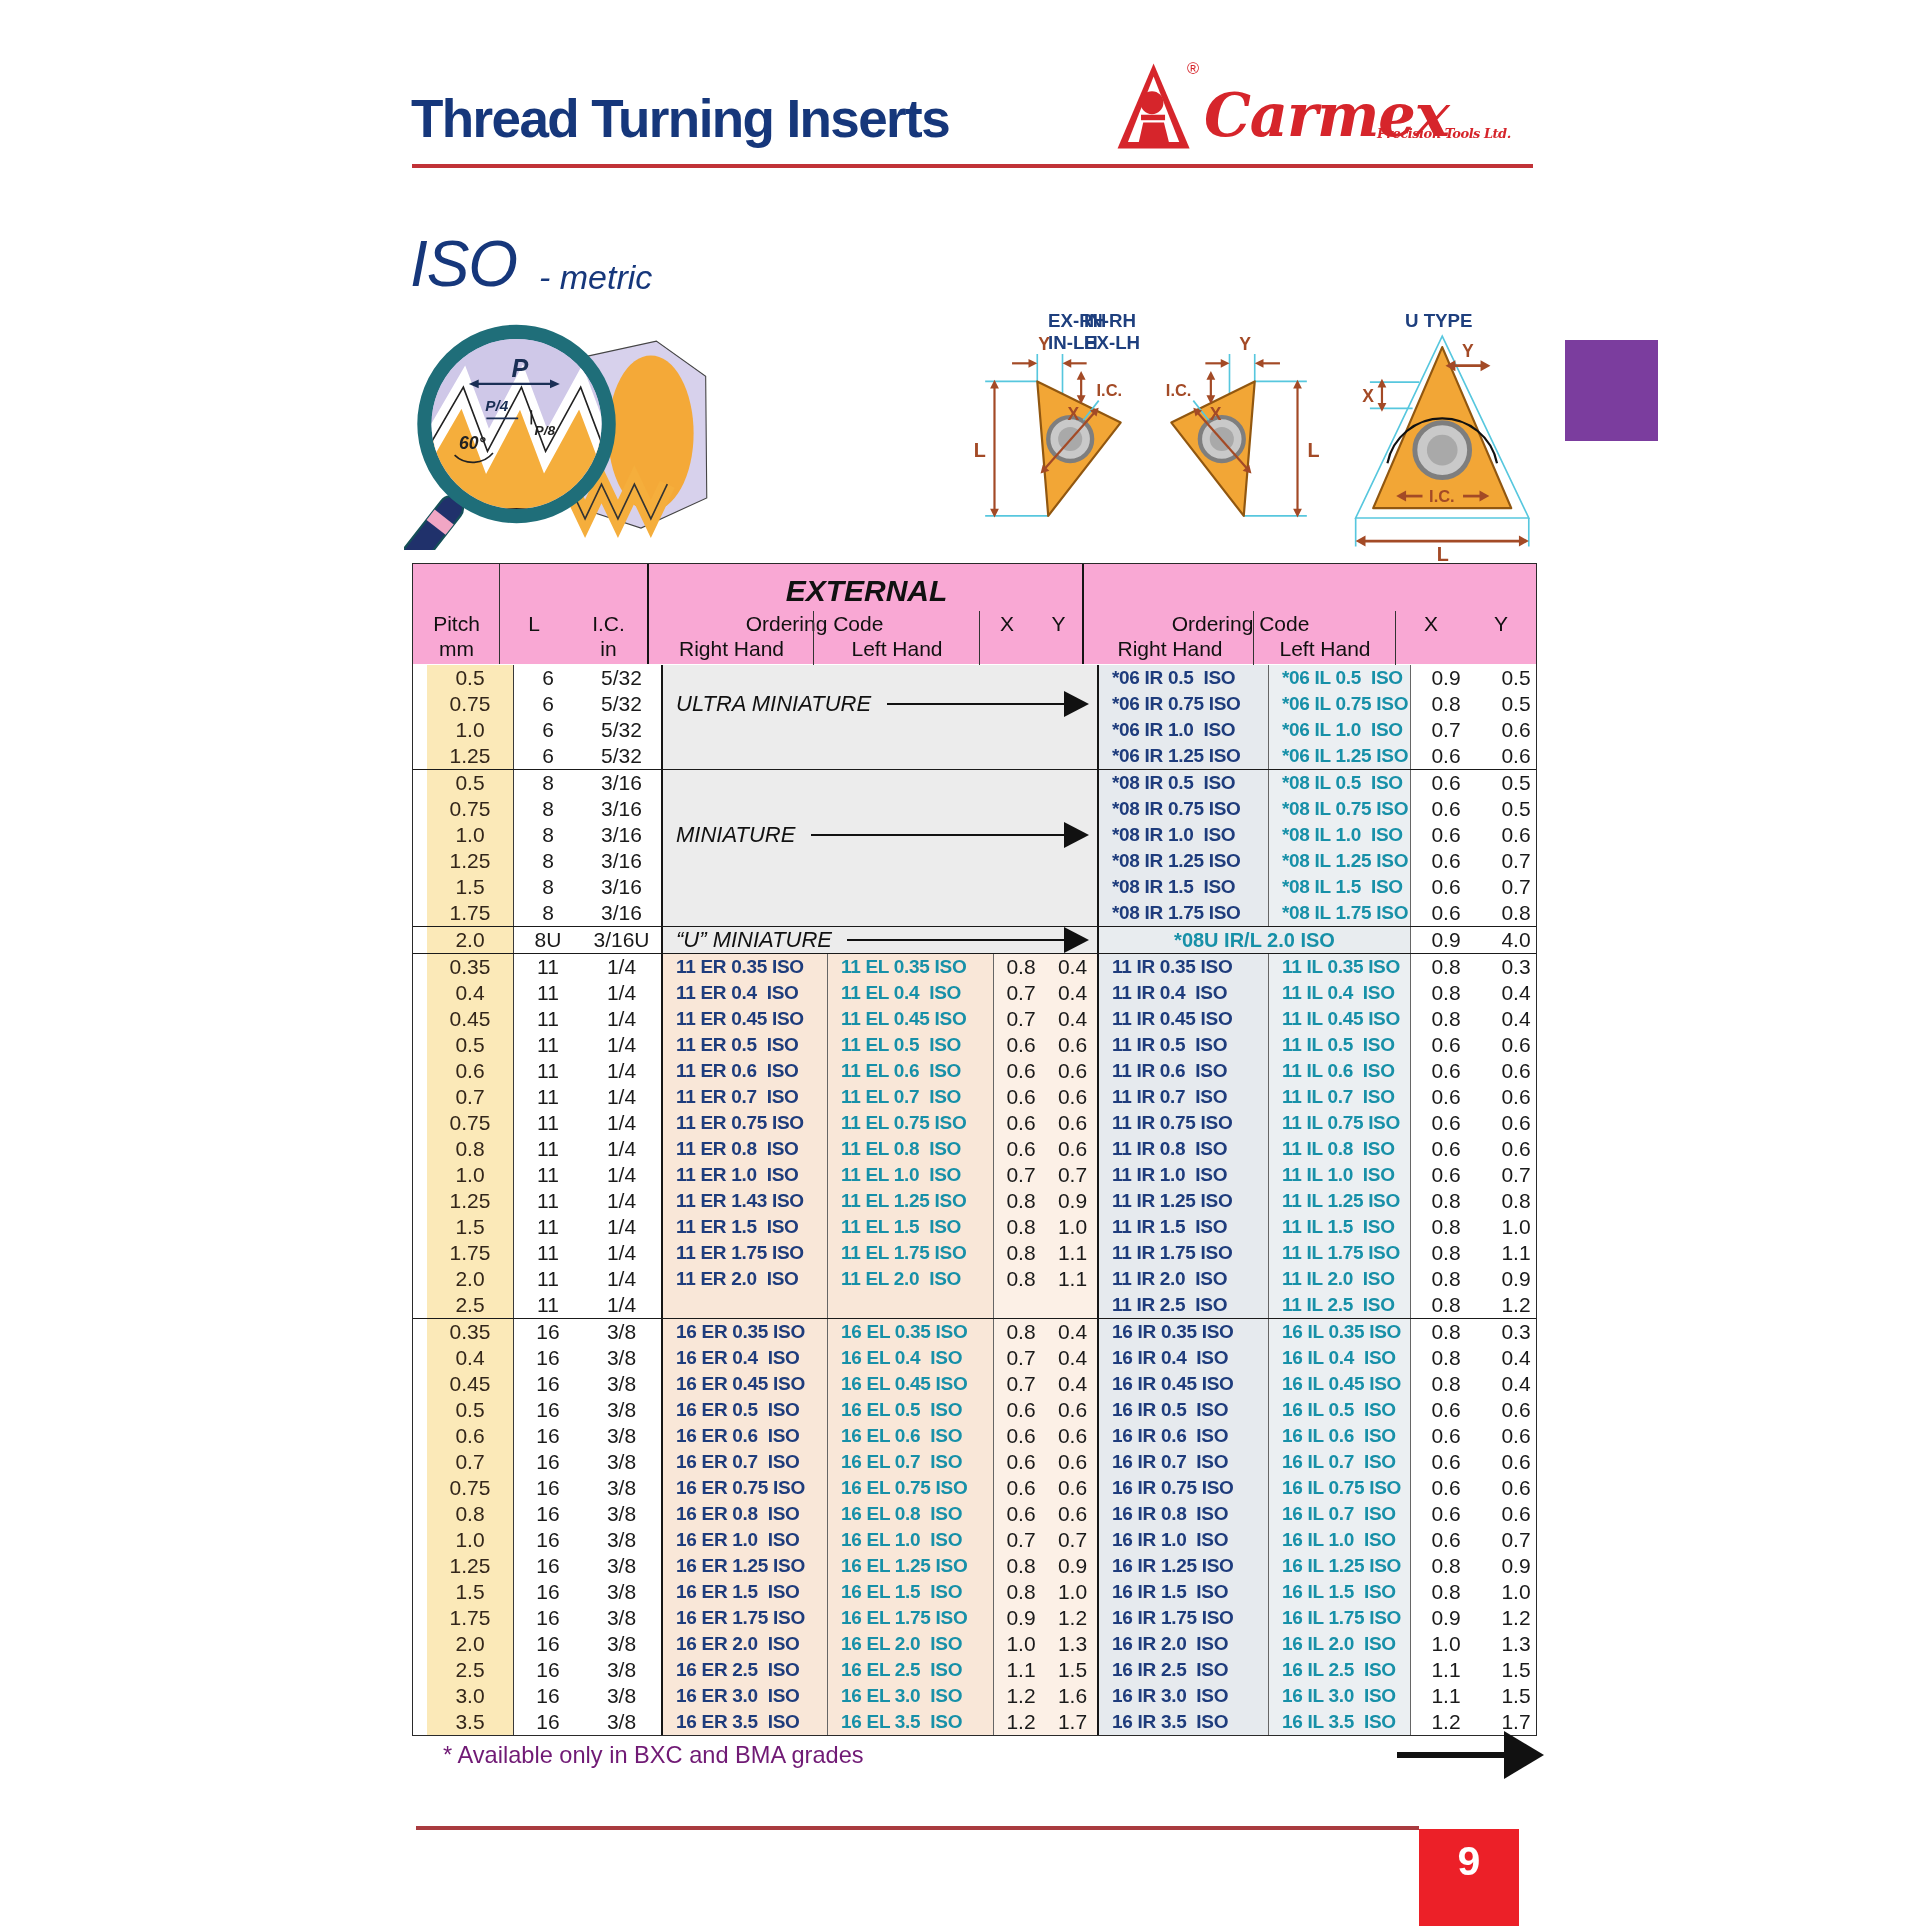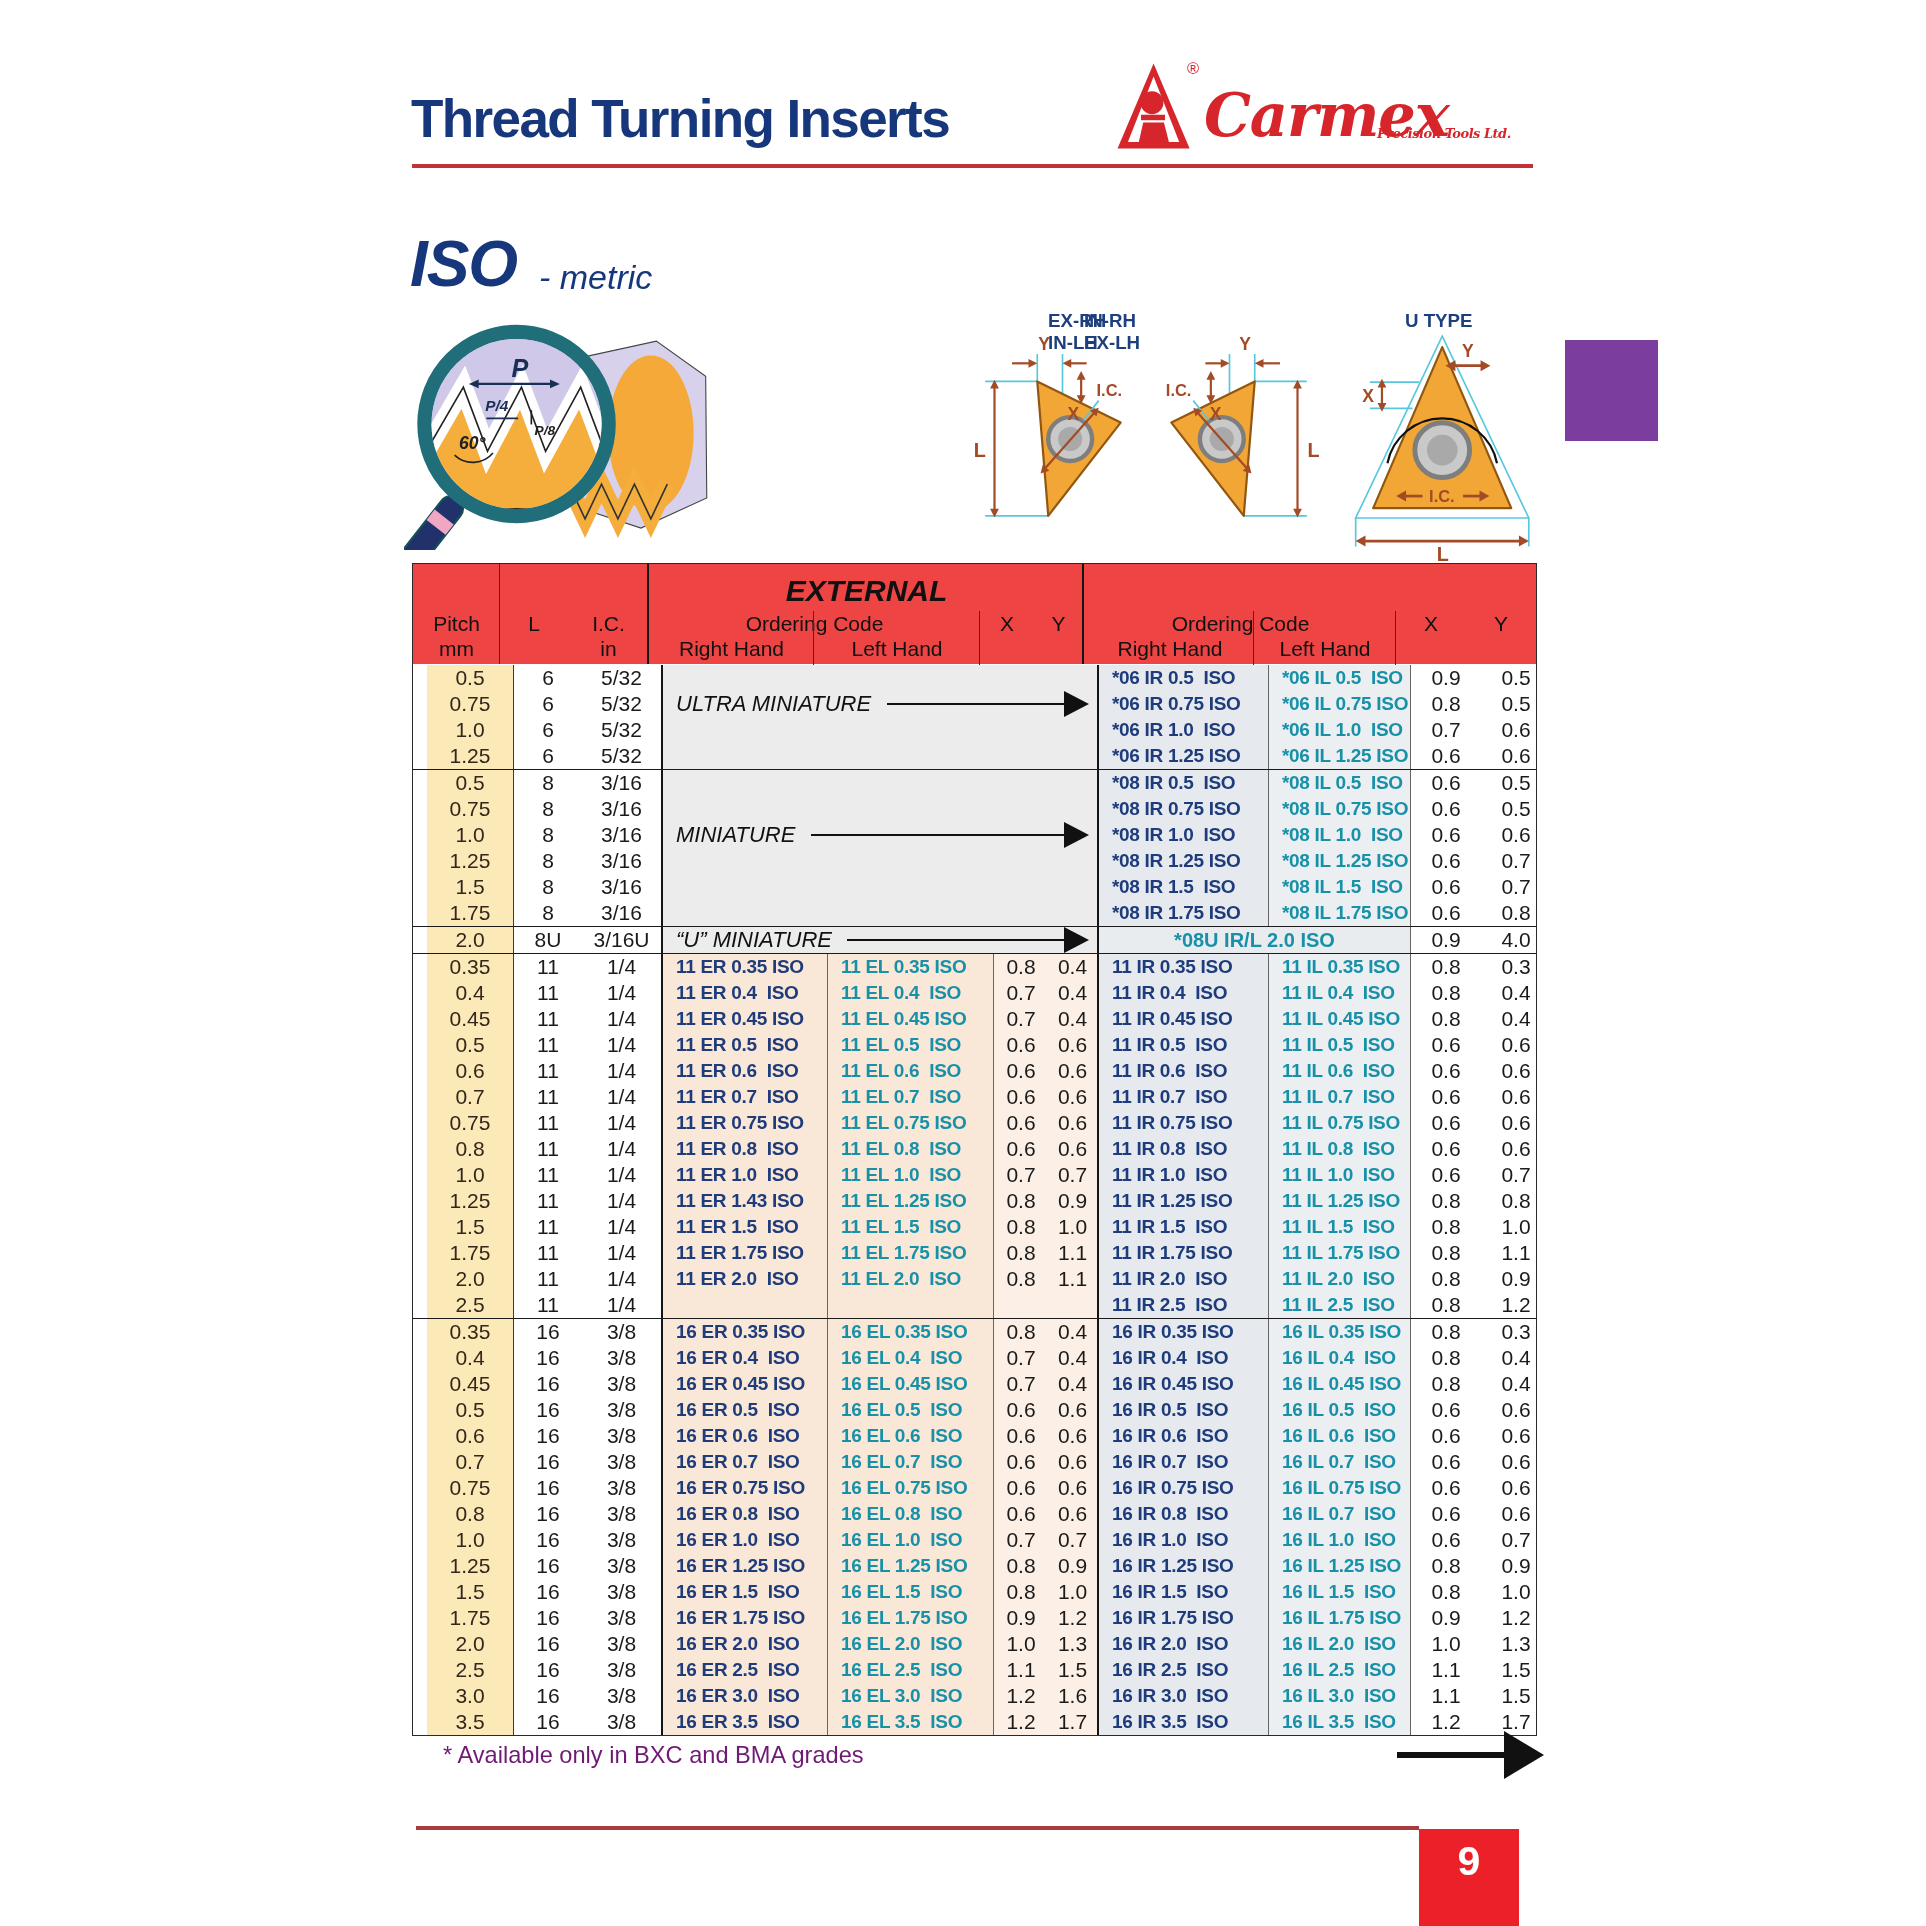--- a/index.html
+++ b/index.html
@@ -16,30 +16,30 @@
   .title-rule{left:412px;top:164px;width:1121px;height:3.8px;background:#C13237;}
   .carmex-script{
     left:1204px;top:81px;font-family:"DejaVu Serif",serif;font-style:italic;font-weight:bold;
     font-size:59px;color:#D6252B;letter-spacing:-1.1px;
   }
   .carmex-tagline{
     left:1377px;top:126px;font-family:"DejaVu Serif",serif;font-style:italic;font-weight:bold;
     font-size:13px;color:#D6252B;letter-spacing:-0.5px;
   }
   
-  .iso-big{left:410px;top:227px;font-size:64px;font-weight:bold;font-style:italic;color:#16377B;letter-spacing:-1.1px;}
+  .iso-big{left:410px;top:227px;font-size:64px;font-weight:normal;font-style:italic;color:#16377B;letter-spacing:-1.1px;}
   .iso-metric{left:539px;top:258px;font-size:34px;font-style:italic;color:#16377B;}
   
   .diag-label{font-size:18.7px;font-weight:bold;color:#1E3F7E;line-height:22px;}
   .purple-box{left:1565px;top:340px;width:93px;height:101px;background:#7B3D9E;}
   
   .tbl{
     left:412px;top:563px;width:1123px;border:1.1px solid #2a2a2a;background:#fff;
   }
-  .thead{position:relative;height:100px;background:#ef4444;border-bottom:1.6px solid #ffffff;}
+  .thead{position:relative;height:100px;background:#f9a8d4;border-bottom:1.6px solid #ffffff;}
   .hlabel{position:absolute;text-align:center;font-size:21px;color:#111;}
   .hbig{position:absolute;text-align:center;font-size:30px;font-weight:bold;font-style:italic;color:#111;}
   .hline{position:absolute;background:#333;}
   .tgroup{}
   .tgroup + .tgroup{border-top:1.6px solid #1a1a1a;}
   .trow{
     display:grid;height:26px;
     grid-template-columns:87px 68px 81px 165px 166px 54px 51px 170px 142px 70px 70px;
     padding-left:14px;
   }

